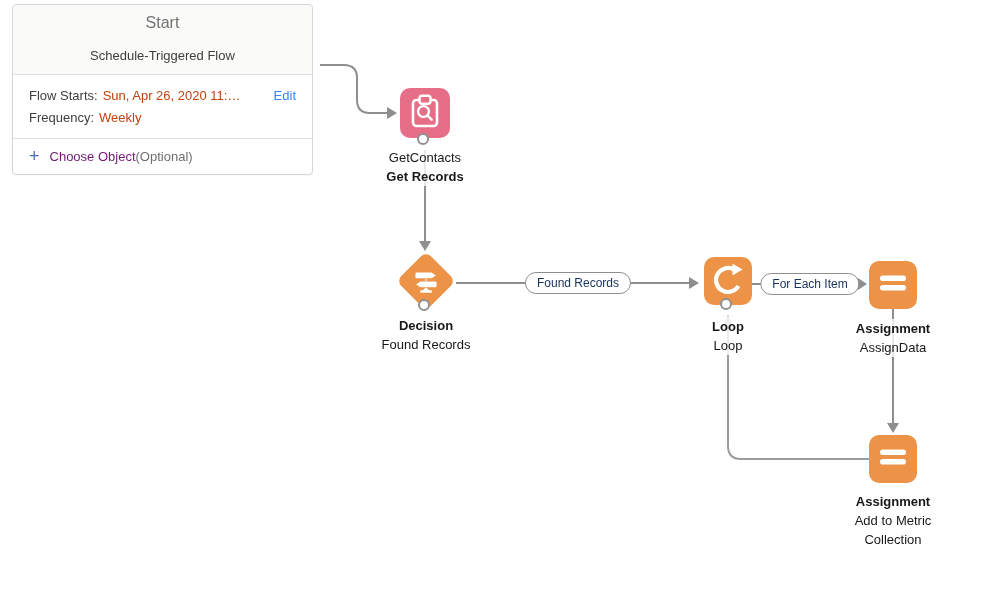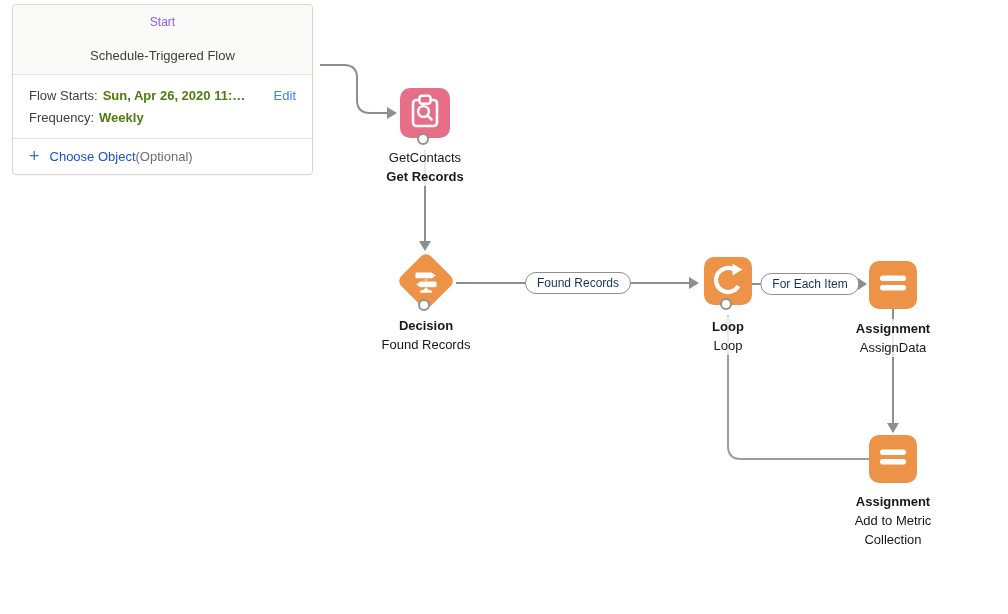--- a/index.html
+++ b/index.html
@@ -20,35 +20,35 @@
   
   .start-card {
     position: absolute; left: 12px; top: 4px; width: 301px; z-index: 3;
     background: #ffffff; border: 1px solid #D8D6D5; border-radius: 4px;
     box-shadow: 0 1px 2px rgba(0,0,0,0.04);
   }
   .start-card .card-header {
     background: #FAFAF9; text-align: center; padding: 7px 10px 9px;
     border-bottom: 1px solid #E3E1E0; border-radius: 4px 4px 0 0;
   }
-  .start-card .card-title { font-size: 12px; color: #8b5cf6; line-height: 21px; }
+  .start-card .card-title { font-size: 16px; color: #737373; line-height: 21px; }
   .start-card .card-subtitle { font-size: 13px; color: #3E3E3C; line-height: 18px; margin-top: 14px; }
   .start-card .card-body { padding: 10px 16px 9px; border-bottom: 1px solid #E3E1E0; }
   .start-card .body-row {
     display: flex; align-items: center; font-size: 13px; color: #3E3E3C; line-height: 22px;
   }
-  .start-card .body-row .bold-value { font-weight: bold; color: #4d7c0f; margin-left: 5px; }
+  .start-card .body-row .bold-value { font-weight: normal; color: #c2410c; margin-left: 5px; }
   .start-card .edit-link { margin-left: auto; color: #3b82f6; cursor: pointer; text-decoration: none; font-size: 13px; }
   .start-card .card-footer {
     display: flex; align-items: center; padding: 8px 16px 9px; font-size: 13px;
   }
   .start-card .plus-glyph {
     color: #4A6DB5; font-size: 18px; font-weight: 400; line-height: 18px; margin-right: 10px;
   }
-  .start-card .choose-object { color: #1d4ed8; cursor: pointer; }
+  .start-card .choose-object { color: #701a75; cursor: pointer; }
   .start-card .optional-suffix { color: #706E6B; }
 
   
   .node-icon {
     position: absolute; z-index: 3; border-radius: 10px;
     display: flex; align-items: center; justify-content: center; cursor: pointer;
   }
   .icon-pink { background: #E66E87; }
   .icon-orange { background: #EC9348; }
   .get-records-icon { left: 400px; top: 88px; width: 50px; height: 50px; }

